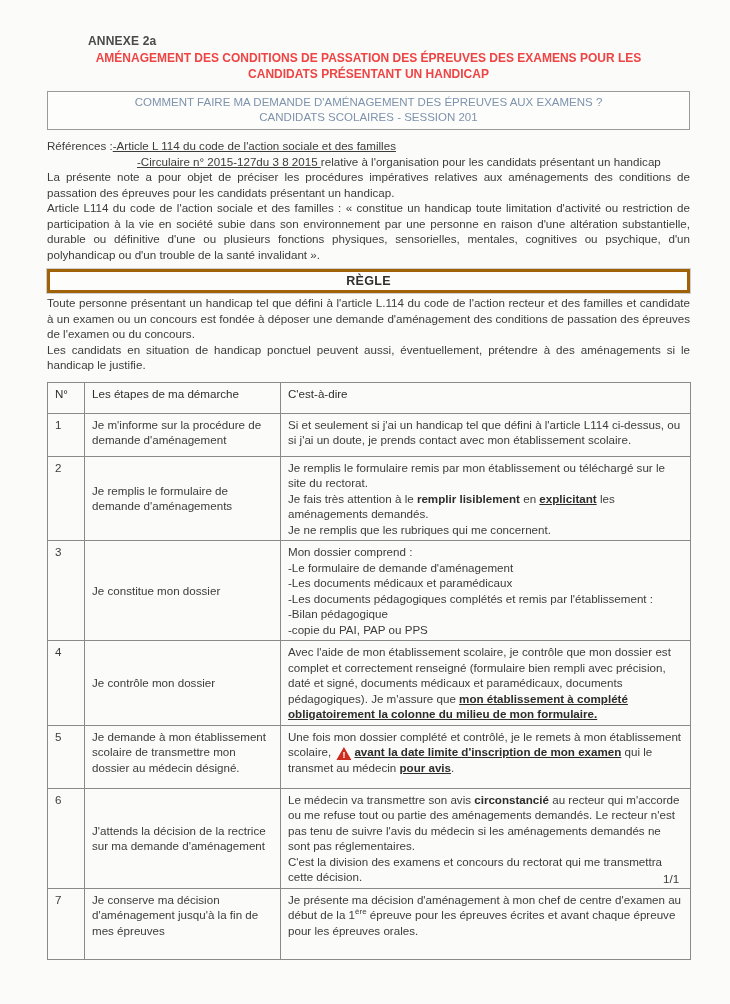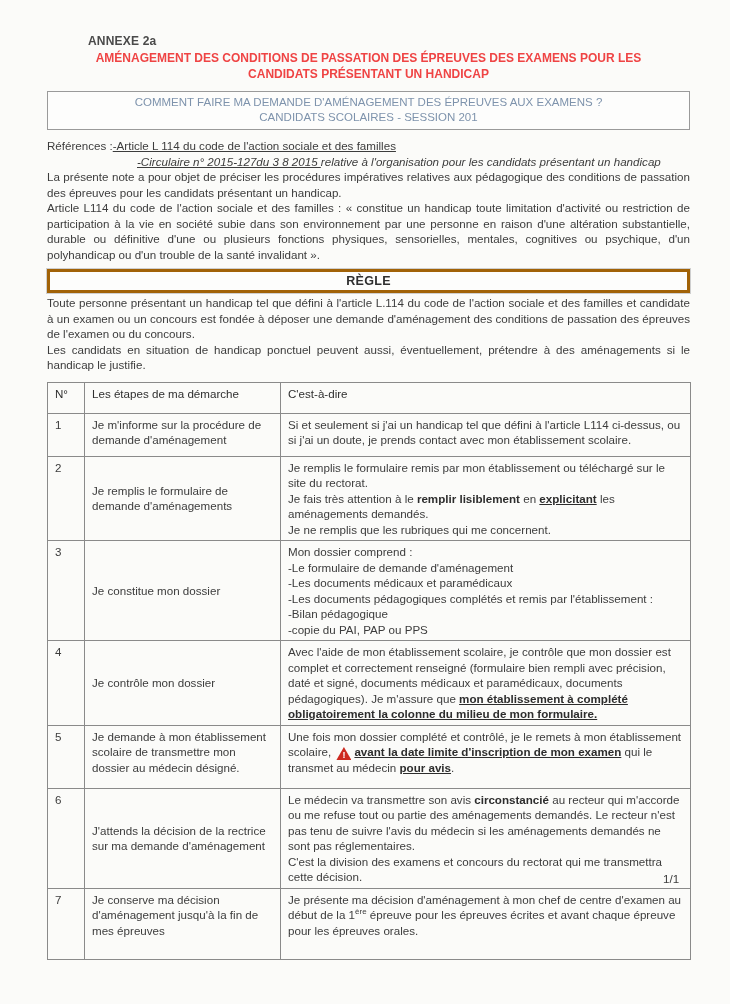--- a/index.html
+++ b/index.html
@@ -43,21 +43,21 @@
     text-align:center;
     font-weight:normal;
     font-size:11.5px;
     line-height:15px;
     color:#7e93ac;
     background:#fdfdfc;
   }
 
   
   .refs{margin-top:8px;font-size:11.6px;line-height:15.5px;color:#3c3c3c;}
-  .refs .indent{padding-left:90px;font-style:italic;}
+  .refs .indent{padding-left:90px;}
   .para{font-size:11.6px;line-height:15.5px;color:#3c3c3c;text-align:justify;}
   .u{text-decoration:underline;margin-top:42px;}
   .b{font-weight:bold;color:#2d2d2d;}
   .sup{vertical-align:super;font-size:8px;line-height:0;}
 
   
   .section-box{
     margin-top:7px;
     border:3px solid #a16207;
     outline:1px solid #cfcfcf;
@@ -143,25 +143,25 @@
     <div class="subtitle-box">
       <div>COMMENT FAIRE MA DEMANDE D'AMÉNAGEMENT  DES ÉPREUVES AUX  EXAMENS ?</div>
       <div>CANDIDATS SCOLAIRES - SESSION  201</div>
     </div>
 
     <div class="refs">
       <div><span>Références :</span><span class="u">-Article L 114 du code de l'action sociale et des familles</span></div>
       <div class="indent"><span class="u">-Circulaire n° 2015-127du 3 8 2015 </span><span>relative à l'organisation pour les candidats  présentant un handicap</span></div>
     </div>
 
-    <div class="para">La présente note a pour objet de préciser les procédures impératives relatives aux pédagogique des conditions de passation des épreuves pour les candidats présentant un handicap.</div>
+    <div class="para">La présente note a pour objet de préciser les procédures impératives relatives aux aménagements des conditions de passation des épreuves pour les candidats présentant un handicap.</div>
     <div class="para"> Article L114 du code de l'action sociale et des familles : « constitue un handicap toute limitation d'activité ou restriction de participation à la vie en société subie dans son environnement par une personne en raison d'une altération substantielle, durable ou définitive d'une ou plusieurs fonctions physiques, sensorielles, mentales, cognitives ou psychique, d'un polyhandicap ou d'un trouble de la santé invalidant ».</div>
 
     <div class="section-box">RÈGLE</div>
-    <div class="para after-box">Toute personne présentant un handicap tel que défini à l'article L.114 du code de l'action sociale et des familles et candidate à un examen ou un concours est fondée à déposer une demande d'aménagement des conditions de passation des épreuves de l'examen ou du concours.</div>
+    <div class="para after-box">Toute personne présentant un handicap tel que défini à l'article L.114 du code de l'action recteur et des familles et candidate à un examen ou un concours est fondée à déposer une demande d'aménagement des conditions de passation des épreuves de l'examen ou du concours.</div>
     <div class="para">Les candidats en situation de handicap ponctuel peuvent aussi, éventuellement, prétendre à des aménagements si le handicap le justifie.</div>
 
 
     <table class="proc">
       <colgroup>
           <col class="c-num">
           <col class="c-step">
           <col class="c-detail">
         </colgroup>
       <thead>

